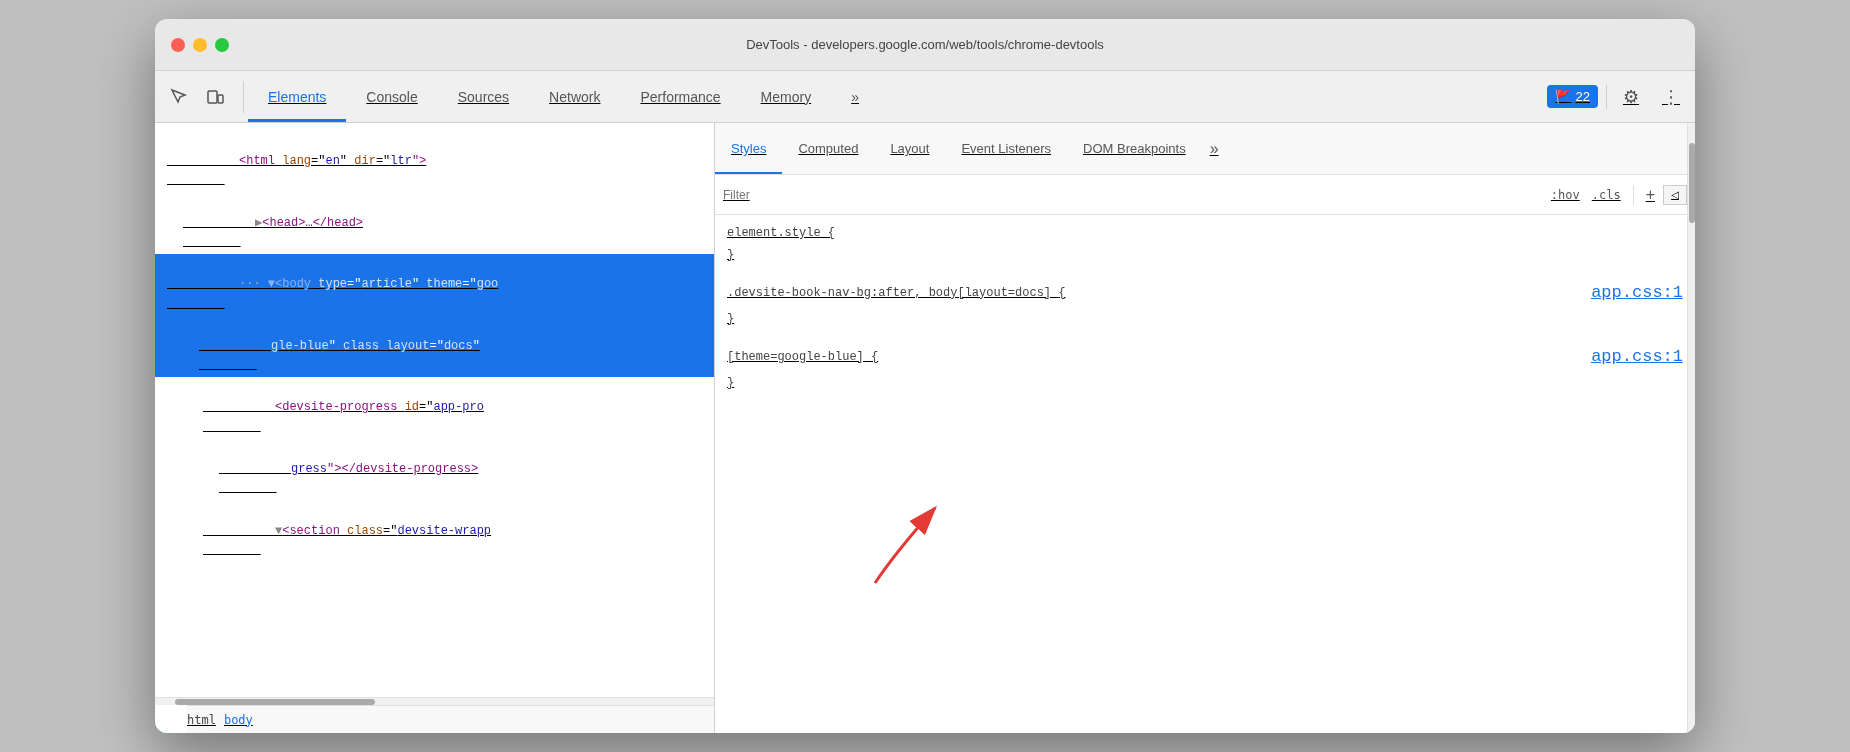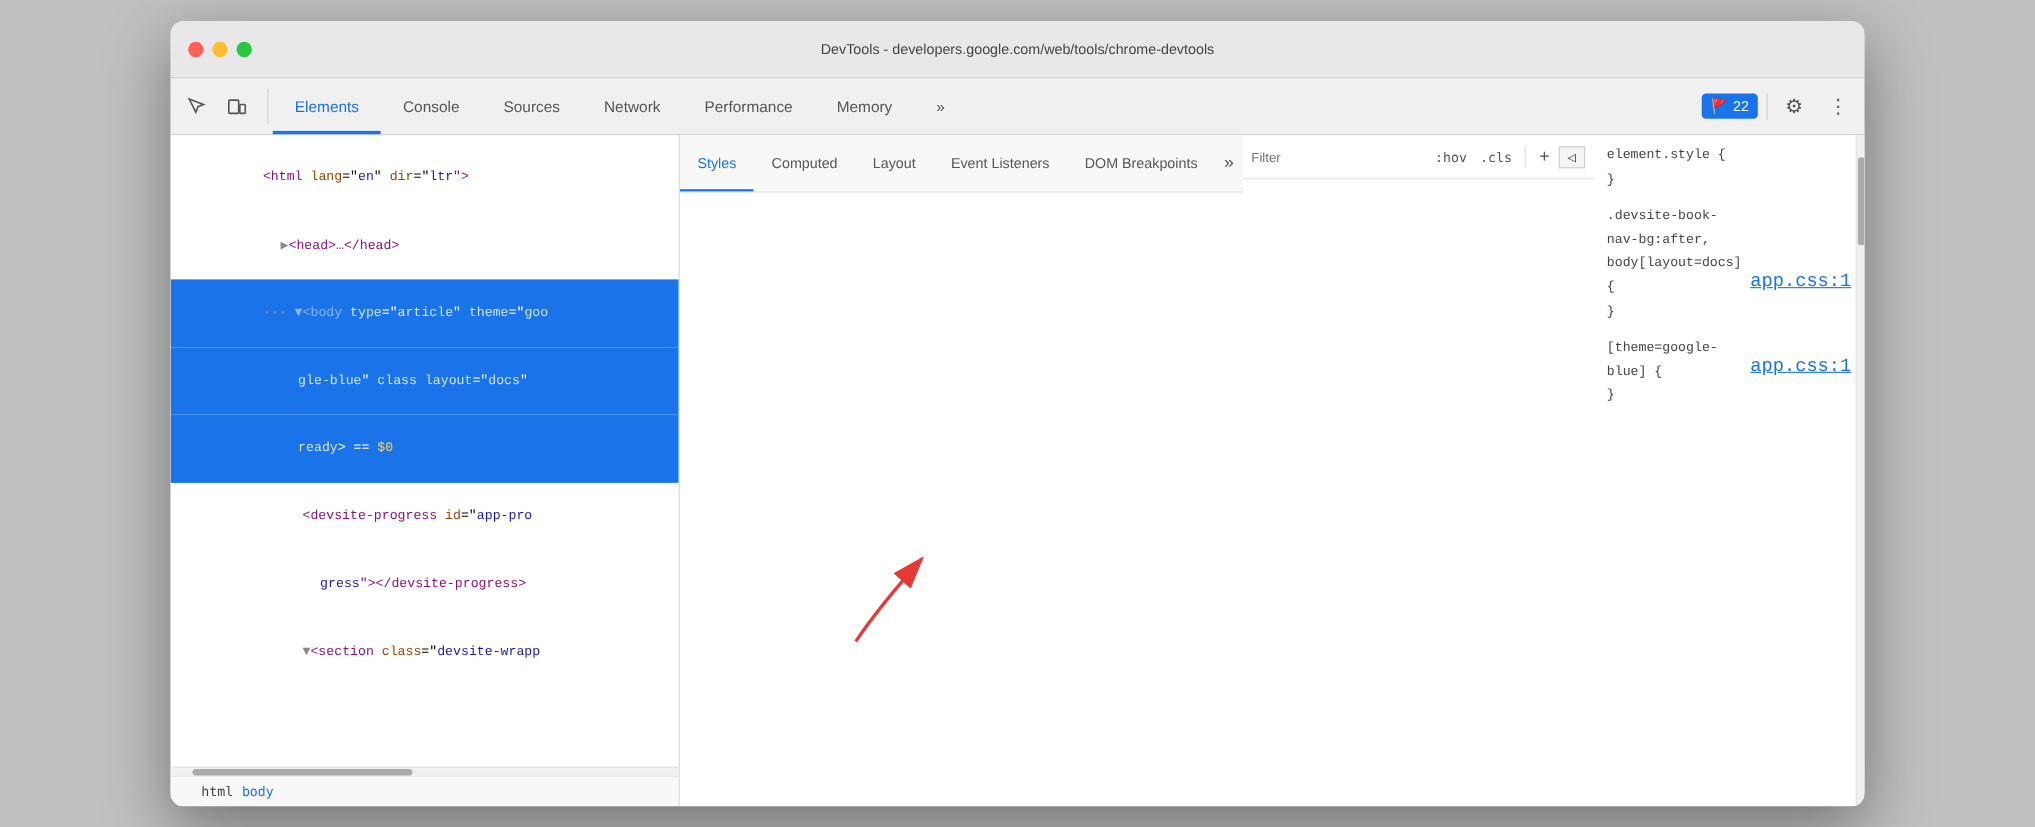--- a/index.html
+++ b/index.html
@@ -6,24 +6,25 @@
     body {
       background: #c0c0c0;
       display: flex;
       justify-content: center;
       align-items: center;
       min-height: 100vh;
       font-family: -apple-system, BlinkMacSystemFont, 'Helvetica Neue', Arial, sans-serif;
     }
     .window {
       width: 1540px;
-      background: #e5e5e5;
+      background: #86efac;
       border-radius: 12px;
       box-shadow: 0 20px 60px rgba(0,0,0,0.4);
       overflow: hidden;
+      text-decoration: underline;
     }
     
     .titlebar {
       background: #e8e8e8;
       height: 52px;
       display: flex;
       align-items: center;
       padding: 0 16px;
       border-bottom: 1px solid #d0d0d0;
       position: relative;
@@ -193,36 +194,37 @@
       top: 1px;
       background: #aaa;
       border-radius: 3px;
     }
     .breadcrumb-bar {
       height: 28px;
       background: #f8f8f8;
       border-top: 1px solid #e0e0e0;
       display: flex;
       align-items: center;
-      padding: 0 28px;
+      padding: 0 0;
       gap: 8px;
       font-family: 'SFMono-Regular', Consolas, monospace;
       font-size: 12px;
+      margin-left: 32px;
     }
     .breadcrumb-item {
       color: #444;
       cursor: pointer;
     }
     .breadcrumb-item.active { color: #1a73e8; font-weight: 500; }
     
     .styles-panel {
       flex: 1;
       background: #fff;
       display: flex;
-      flex-direction: row;
+      flex-direction: column;
       overflow: hidden;
     }
     .styles-tabs {
       display: flex;
       align-items: stretch;
       height: 52px;
       border-bottom: 1px solid #e0e0e0;
       background: #f8f8f8;
     }
     .styles-tab {
@@ -336,21 +338,21 @@
       border: 1px solid #aaa;
       margin-right: 2px;
       vertical-align: middle;
       position: relative;
       top: -1px;
     }
     .css-var { color: #444; }
     .css-rule-header {
       display: flex;
       justify-content: space-between;
-      align-items: flex-end;
+      align-items: center;
     }
     .css-source {
       color: #1a73e8;
       text-decoration: underline;
       cursor: pointer;
       font-size: 17px;
       margin-left: 8px;
     }
     .css-indent {
       padding-left: 20px;
@@ -443,23 +445,20 @@
         </div>
         <div class="dom-line" style="padding-left: 28px;">
           <span style="color:#888">▶</span><span class="tag">&lt;head&gt;…&lt;/head&gt;</span>
         </div>
         <div class="dom-line selected" style="padding-left: 12px;">
           <span style="color:#aaa">···</span> <span style="color:#8ab4f8">▼</span><span class="tag">&lt;body </span><span class="attr-name">type</span><span>="</span><span class="attr-value">article</span><span>" </span><span class="attr-name">theme</span><span>="</span><span class="attr-value">goo</span>
         </div>
         <div class="dom-line selected" style="padding-left: 44px;">
           <span class="attr-value">gle-blue</span><span>" </span><span class="attr-name">class</span><span> </span><span class="attr-name">layout</span><span>="</span><span class="attr-value">docs</span><span>"</span>
         </div>
-        <div class="dom-line selected" style="padding-left: 44px;">
-          <span class="attr-name">ready</span><span>&gt; == </span><span class="dollar">$0</span>
-        </div>
         <div class="dom-line" style="padding-left: 48px;">
           <span class="tag">&lt;devsite-progress </span><span class="attr-name">id</span><span>="</span><span class="attr-value">app-pro</span>
         </div>
         <div class="dom-line" style="padding-left: 64px;">
           <span class="attr-value">gress</span><span class="tag">"&gt;&lt;/devsite-progress&gt;</span>
         </div>
         <div class="dom-line" style="padding-left: 48px;">
           <span style="color:#888">▼</span><span class="tag">&lt;section </span><span class="attr-name">class</span><span>="</span><span class="attr-value">devsite-wrapp</span>
         </div>
 

